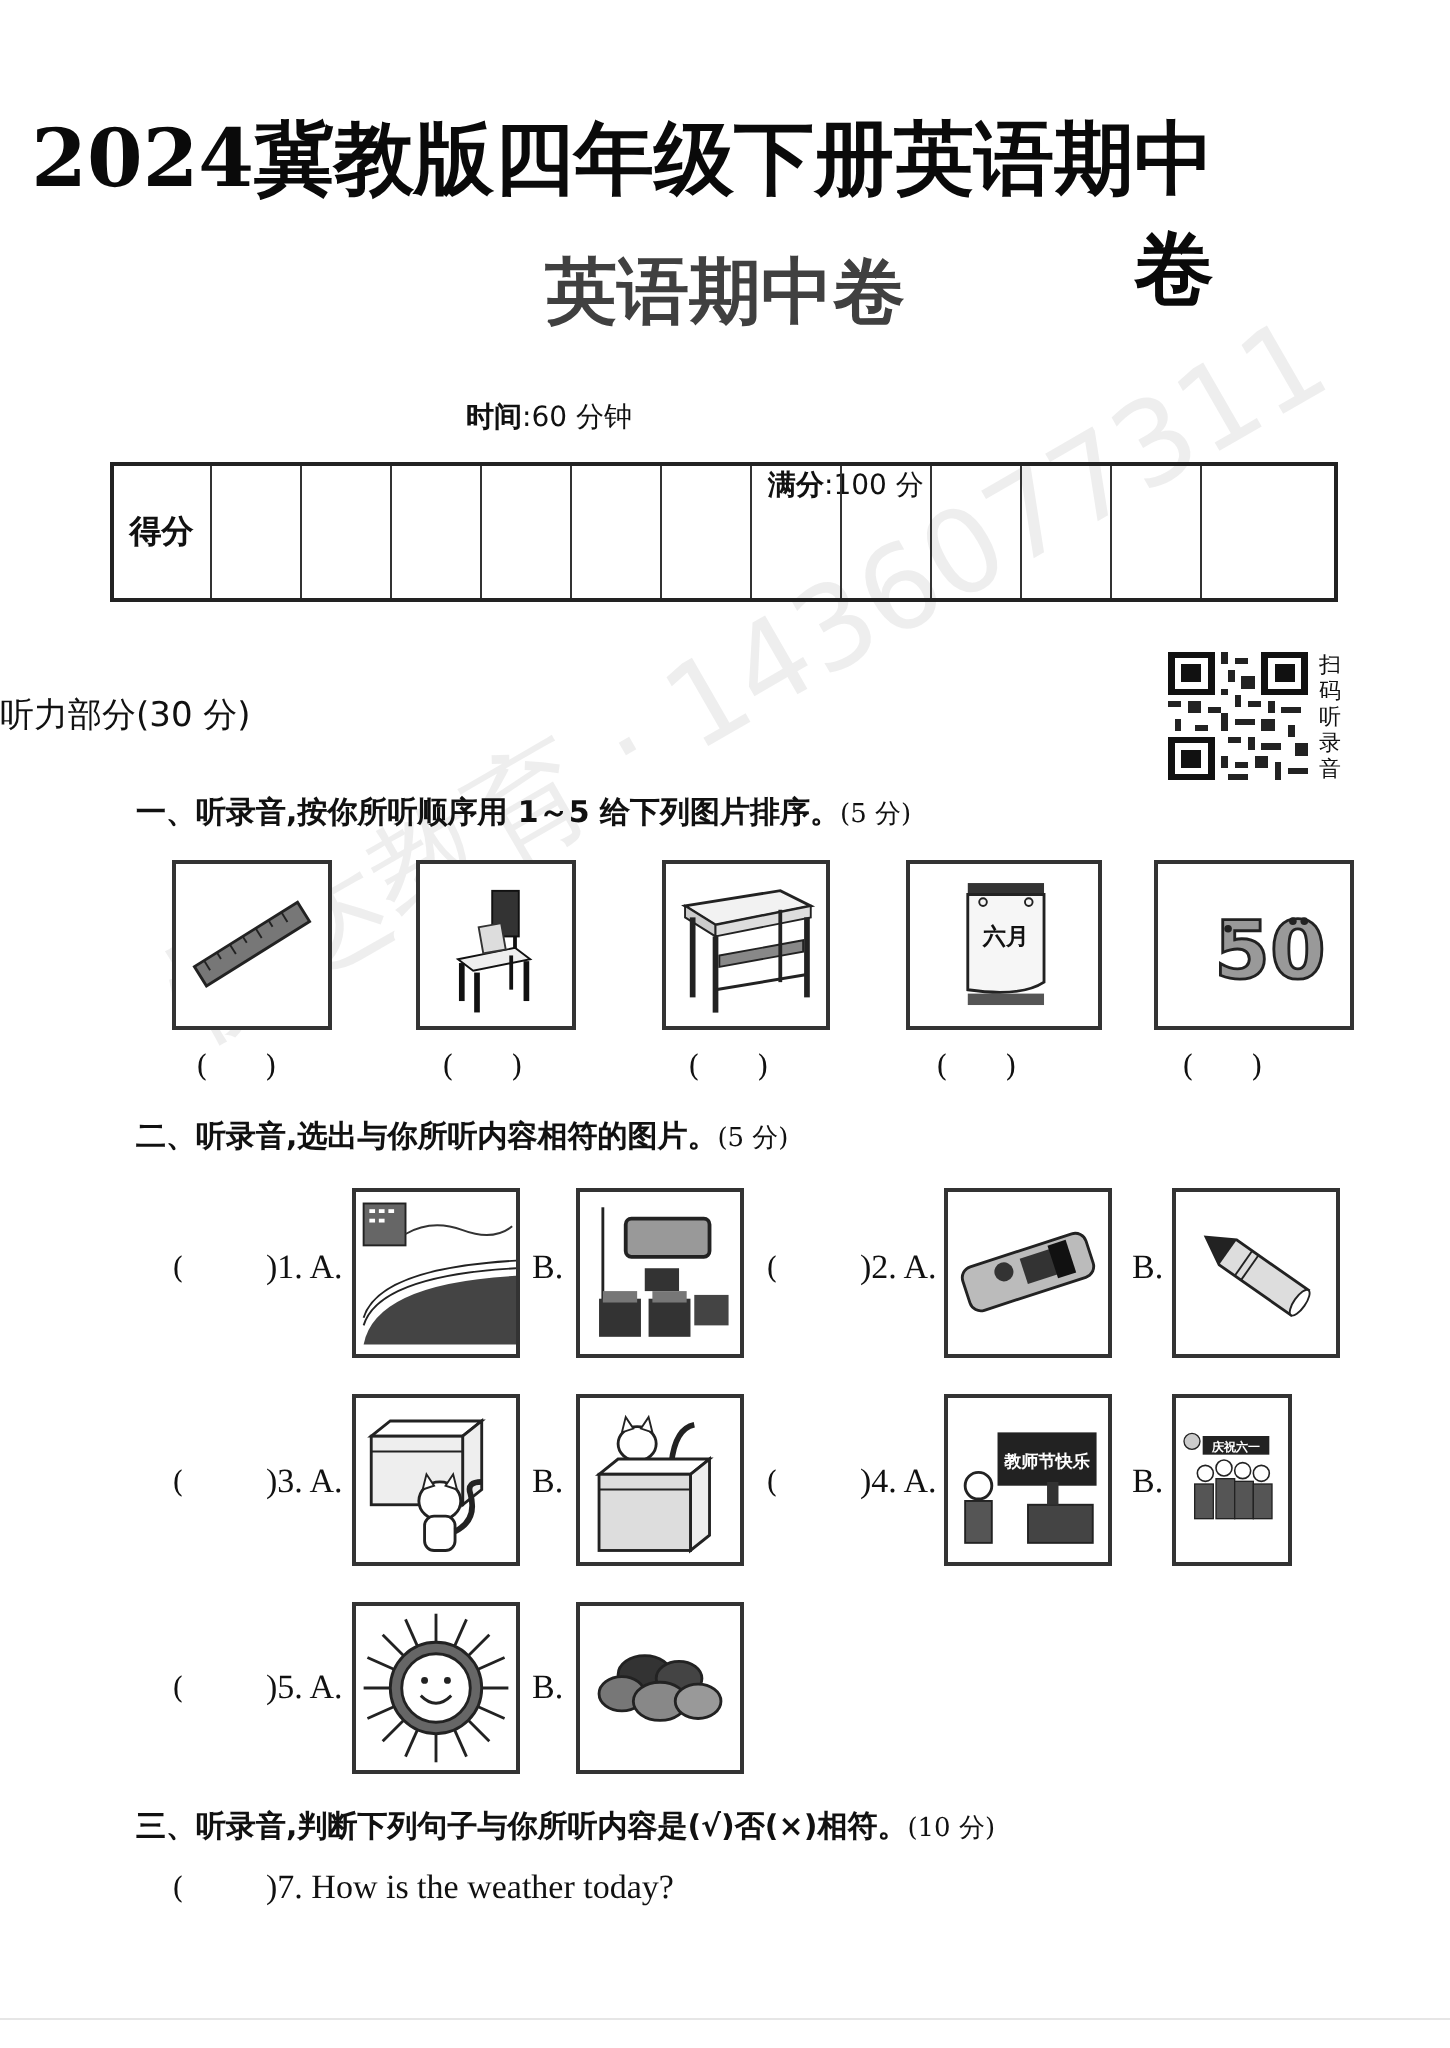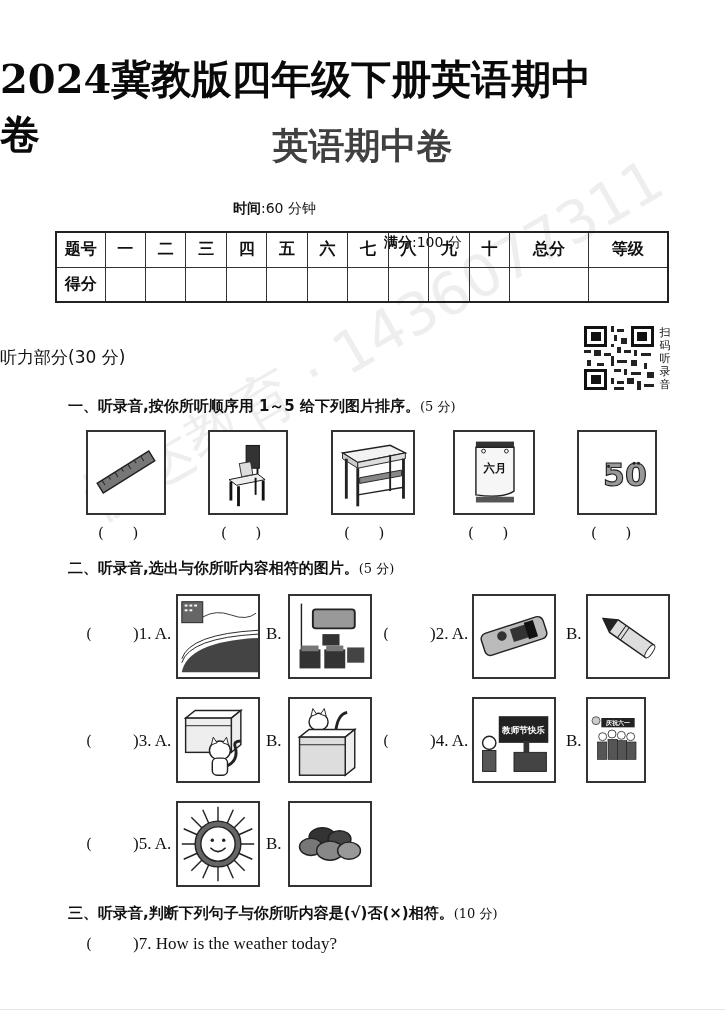--- a/index.html
+++ b/index.html
@@ -1,20 +1,20 @@
 <!DOCTYPE html>
 <html><head>
 <meta charset="utf-8">
 <style>
   * { box-sizing: border-box; margin: 0; padding: 0; }
   html, body { width: 725px; height: 1024px; background: #ffffff; overflow: hidden; }
   body { position: relative; font-family: "DejaVu Serif", serif; color: #111; }
 
   .title-main {
-    position: absolute; left: 0; top: 52px; width: 607px; text-align: left;
+    position: absolute; left: 0; top: 52px; width: 607px; text-align: right;
     font-family: "DejaVu Serif", serif; font-weight: bold; font-size: 40px; letter-spacing: 0px;
     color: #0a0a0a;
   }
   .title-sub {
     position: absolute; left: 0; top: 122px; width: 725px; text-align: center;
     font-family: "DejaVu Serif", serif; font-weight: bold; font-size: 36px; color: #404040;
   }
   .meta {
     position: absolute; top: 200px; font-size: 14px; font-family: "DejaVu Sans", sans-serif;
   }
@@ -77,35 +77,20 @@
 
 <div class="meta" style="left:233px;">
   <b>时间</b><span>:60 分钟</span>
 </div>
 <div class="meta" style="left:384px;margin-top:34px;">
   <b>满分</b><span>:100 分</span>
 </div>
 
 <table class="score">
   <tbody>
-      <tr>
-    <td class="hdr">题号</td>
-    <td>一</td>
-    <td>二</td>
-    <td>三</td>
-    <td>四</td>
-    <td>五</td>
-    <td>六</td>
-    <td>七</td>
-    <td>八</td>
-    <td>九</td>
-    <td>十</td>
-    <td>总分</td>
-    <td>等级</td>
-  </tr>
   <tr>
     <td class="hdr">得分</td>
     <td></td>
         <td></td>
     <td></td>
         <td></td>
     <td></td>
         <td></td>
     <td></td>
         <td></td>
@@ -210,31 +195,31 @@
     <polygon points="10,22 26,32 26,38 10,28" fill="#ccc" stroke="#222"></polygon>
     <polygon points="26,32 76,22 76,28 26,38" fill="#ddd" stroke="#222"></polygon>
     <polygon points="28,48 72,40 72,46 28,54" fill="#888" stroke="#222"></polygon>
     <line x1="14" y1="28" x2="14" y2="70" stroke="#222" stroke-width="3"></line>
       <line x1="26" y1="38" x2="26" y2="78" stroke="#222" stroke-width="3"></line>
     <line x1="74" y1="28" x2="74" y2="70" stroke="#222" stroke-width="3"></line>
       <line x1="60" y1="24" x2="60" y2="62" stroke="#222" stroke-width="2"></line>
     <line x1="26" y1="66" x2="74" y2="58" stroke="#222" stroke-width="1.5"></line>
   </svg>
 </div>
-<div class="pic" style="left:453px; top:430px; width:82px; height:85px;">
+<div class="pic" style="left:453px; top:430px; width:98px; height:85px;">
   <svg viewBox="0 0 82 85">
     <rect x="22" y="10" width="40" height="6" fill="#333"></rect>
     <rect x="22" y="68" width="40" height="6" fill="#555"></rect>
     <path d="M22 16 H62 V62 Q50 70 22 66 Z" fill="#f6f6f6" stroke="#222" stroke-width="1.5"></path>
     <circle cx="30" cy="20" r="2" fill="none" stroke="#222"></circle>
       <circle cx="54" cy="20" r="2" fill="none" stroke="#222"></circle>
     <text x="42" y="42" text-anchor="middle" font-size="12" font-family="DejaVu Sans, sans-serif" font-weight="bold" fill="#111">六月</text>
   </svg>
 </div>
-<div class="pic" style="left:577px; top:430px; width:80px; height:85px;padding-left:16px;">
+<div class="pic" style="left:577px; top:430px; width:100px; height:85px;padding-left:16px;">
   <svg viewBox="0 0 80 85">
     <text x="40" y="60" text-anchor="middle" font-size="42" font-weight="bold" font-family="DejaVu Sans, sans-serif" fill="#999" stroke="#222" stroke-width="1.5">50</text>
     <circle cx="18" cy="34" r="2" fill="#222"></circle>
       <circle cx="52" cy="30" r="2" fill="#222"></circle>
       <circle cx="58" cy="30" r="2" fill="#222"></circle>
   </svg>
 </div>
 
 <div class="paren" style="left:98px; top:524px;">(      )</div>
 <div class="paren" style="left:221px; top:524px;">(      )</div>

